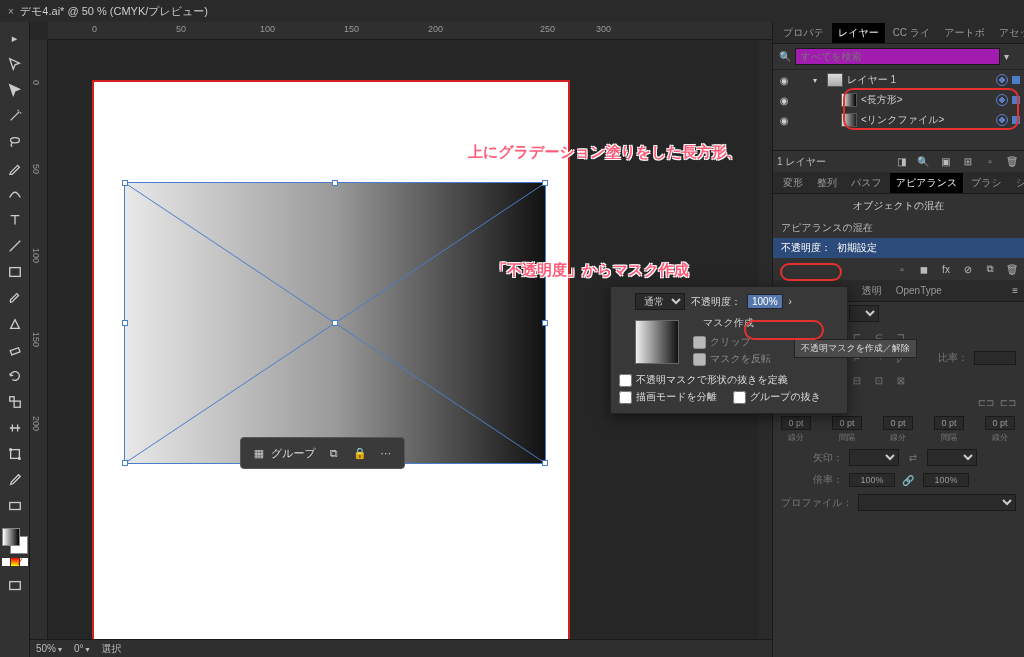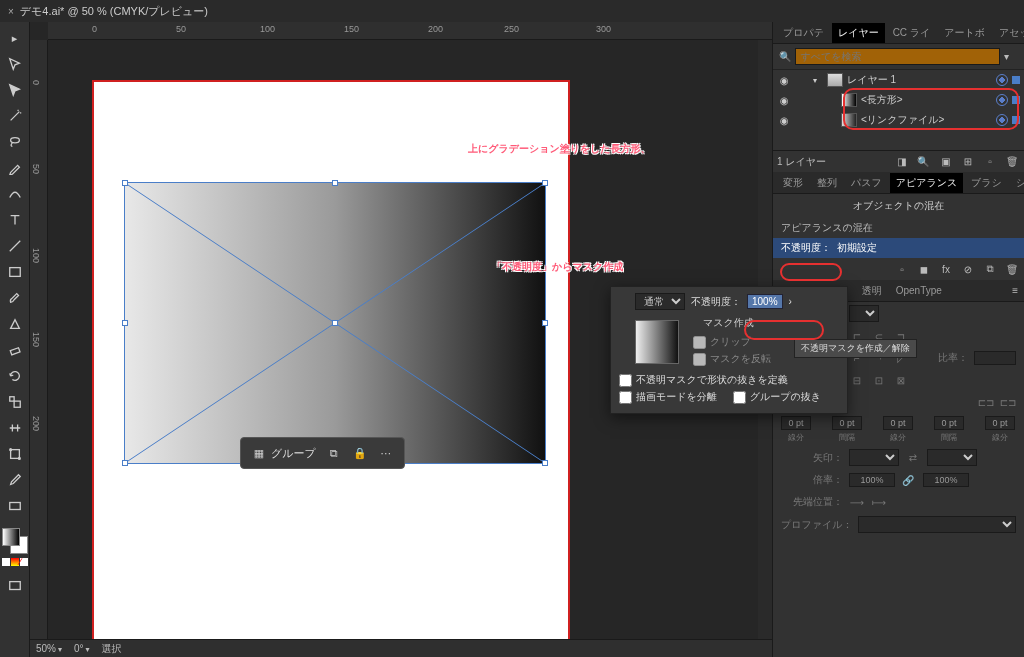--- a/index.html
+++ b/index.html
@@ -48,21 +48,21 @@
 .status-bar .sep::after{content:"▾"; font-size:8px; margin-left:2px;}
 
 
 .panels { width: 252px; background: #323232; border-left: 1px solid #1a1a1a; display: flex; flex-direction: column; font-size: 10px; }
 .panel-tabs { display: flex; align-items: center; height: 22px; background: #2a2a2a; border-bottom: 1px solid #1a1a1a; padding-left:4px; gap:2px;}
 .ptab { padding: 3px 6px; color: #999; font-size: 10px; white-space:nowrap; }
 .ptab.active { background: #000000; color: #eee; }
 .menu-icon { margin-left: auto; padding: 0 6px; color:#bbb; }
 
 .search-row { display:flex; align-items:center; padding:4px 6px; gap:4px; border-bottom:1px solid #222;}
-.search-row input { flex:1; background:#a16207; border:1px solid #1a1a1a; color:#ccc; padding:2px 4px; font-size:10px; }
+.search-row input { flex:1; background:#a21caf; border:1px solid #1a1a1a; color:#ccc; padding:2px 4px; font-size:10px; }
 .funnel{color:#bbb;width:14px;}
 
 .layer-row { display:flex; align-items:center; height:20px; padding:0 4px; gap:4px; }
 .layer-row.highlight {  }
 .eye { width:14px; color:#ccc; text-align:center; }
 .lock-sp{width:14px;}
 .twisty{width:10px;color:#ccc;font-size:8px;}
 .layer-thumb { width:16px; height:14px; background:linear-gradient(#ddd,#aaa); border:1px solid #555; }
 .layer-name { flex:1; color:#ccc; font-size:10px; }
 .targ { width:12px; height:12px; border:1px solid #888; border-radius:50%; }
@@ -81,21 +81,21 @@
 
 .inline-select { background:#2a2a2a; border:1px solid #1a1a1a; color:#ccc; padding:1px 4px; font-size:10px; }
 
 .panel-muted .sub-row, .panel-muted .section-title { color:#777; }
 .panel-muted .lbl { color:#777;}
 
 .num-field { background:#2a2a2a; border:1px solid #1a1a1a; color:#999; width:42px; padding:1px 2px; font-size:9px; text-align:center;}
 
 .callout-red { position:absolute; border:2px solid #e63030; border-radius:10px; pointer-events:none; }
 
-.anno { position:absolute; color:#ff5a78; font-weight:700; font-size:10px; text-shadow: -1px -1px 0 #fff,1px -1px 0 #fff,-1px 1px 0 #fff,1px 1px 0 #fff; pointer-events:none; line-height:1.3;}
+.anno { position:absolute; color:#ff5a78; font-weight:700; font-size:15px; text-shadow: -1px -1px 0 #fff,1px -1px 0 #fff,-1px 1px 0 #fff,1px 1px 0 #fff; pointer-events:none; line-height:1.3;}
 
 
 .popover { position:absolute; top:286px; left:610px; width:238px; background:#383838; border:1px solid #222; box-shadow:0 4px 14px rgba(0,0,0,.5); padding:6px 8px; color:#ddd; font-size:10px;}
 .popover .row { display:flex; align-items:center; gap:6px; margin-bottom:4px;margin-left:16px;}
 .popover select{ background:#2a2a2a; border:1px solid #1a1a1a; color:#ccc; font-size:10px; padding:1px 4px;}
 .popover .thumb { width:44px; height:44px; background:linear-gradient(90deg,#eee,#111); border:1px solid #666; margin-right:8px;}
 .popover .chip { padding:2px 10px; color:#ccc; }
 .popover .opts { margin-top:4px; }
 .popover .cb { display:flex; align-items:center; gap:4px; margin:3px 0;}
 .popover .cb input{margin:0;}
@@ -238,21 +238,21 @@
       </div>
   </div>
 
   <div class="canvas-wrap">
     <div class="ruler-h">
       <span class="tick" style="left:44px">0</span>
       <span class="tick" style="left:128px">50</span>
       <span class="tick" style="left:212px">100</span>
       <span class="tick" style="left:296px">150</span>
       <span class="tick" style="left:380px">200</span>
-      <span class="tick" style="left:456px">250</span>
+      <span class="tick" style="left:492px">250</span>
       <span class="tick" style="left:548px">300</span>
     </div>
     <div class="ruler-v">
       <span class="tick" style="top:40px">0</span>
       <span class="tick" style="top:124px">50</span>
       <span class="tick" style="top:208px">100</span>
       <span class="tick" style="top:292px">150</span>
       <span class="tick" style="top:376px">200</span>
     </div>
     <div class="canvas-inner">
@@ -445,25 +445,20 @@
         <span class="lf-icon">⇄</span>
         <select class="inline-select" style="width:50px"><option></option></select>
       </div>
       <div class="sub-row">
           <span class="lbl">倍率：</span>
         <input class="num-field" style="width: 46px;" value="100%">
         <span class="lf-icon">🔗</span>
         <input class="num-field" style="width: 46px;" value="100%">
       </div>
       <div class="sub-row">
-          <span class="lbl">先端位置：</span>
-        <span class="lf-icon">⟶</span>
-        <span class="lf-icon">⟼</span>
-      </div>
-      <div class="sub-row">
           <span class="lbl">プロファイル：</span>
         <select class="inline-select" style="flex:1"><option></option></select>
       </div>
     </div>
   </div>
 </div>
 
 <div class="popover">
   <div class="row">
     <select><option>通常</option></select>

